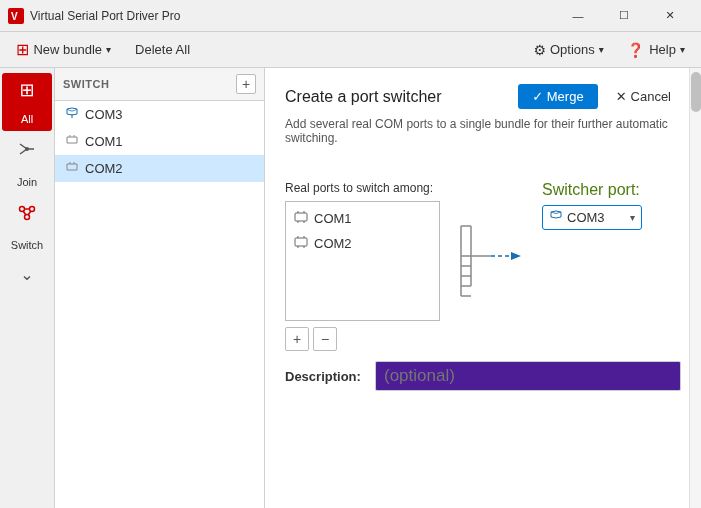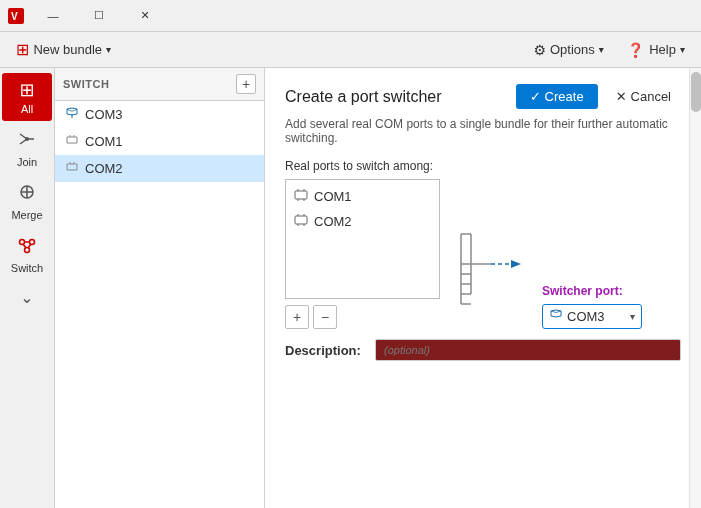--- a/index.html
+++ b/index.html
@@ -69,21 +69,21 @@
       flex-direction: column;
       align-items: center;
       padding: 6px 0;
       cursor: pointer;
       border-radius: 3px;
       margin: 1px 2px;
     }
     .sidebar-icon-item.active { background: #c00; color: white; }
     .sidebar-icon-item.active .icon-shape { color: white; }
     .sidebar-icon-item .icon-shape { font-size: 18px; color: #555; }
-    .sidebar-icon-item .icon-label { font-size: 11px; color: #333; margin-top: 2px; }
+    .sidebar-icon-item .icon-label { font-size: 11px; color: #333; margin-top: 12px; }
     .sidebar-icon-item.active .icon-label { color: white; }
 
     
     .panel {
       width: 210px;
       background: white;
       border-right: 1px solid #d0d0d0;
       display: flex;
       flex-direction: column;
     }
@@ -158,21 +158,21 @@
       width: 155px;
       min-height: 120px;
       padding: 4px 0;
     }
     .port-list-item {
       display: flex; align-items: center; gap: 6px;
       padding: 4px 8px; cursor: pointer;
     }
     .port-list-item .pi { font-size: 13px; color: #666; }
     .port-list-item .pn { font-size: 13px; color: #333; }
-    .switcher-port-label { font-size: 12px; color: #a21caf; margin-bottom: 6px; font-weight: 700; }
+    .switcher-port-label { font-size: 16px; color: #4d7c0f; margin-bottom: 6px; font-weight: 400; }
     .switcher-port-select {
       display: flex; align-items: center; gap: 4px;
       border: 1px solid #0078d4;
       background: white;
       padding: 3px 6px;
       min-width: 100px;
       border-radius: 3px;
       cursor: pointer;
     }
     .switcher-port-select .sp-icon { color: #1a6faf; font-size: 13px; }
@@ -191,23 +191,22 @@
     }
 
     
     .desc-row {
       display: flex; align-items: center; gap: 10px;
       margin-top: 10px;
     }
     .desc-label { font-size: 13px; font-weight: 600; color: #333; width: 80px; }
     .desc-input {
       flex: 1; border: 1px solid #ccc; padding: 4px 8px;
-      font-size: 11px; color: #aaa; border-radius: 2px;
-      background: #7f1d1d;
-      font-style: italic;
+      font-size: 17px; color: #aaa; border-radius: 2px;
+      background: #4c1d95;
     }
 
     
     .scrollbar-track {
       position: absolute; right: 0; top: 0; bottom: 0; width: 12px;
       background: #f5f5f5; border-left: 1px solid #e0e0e0;
     }
     .scrollbar-thumb {
       width: 10px; height: 40px; background: #c0c0c0; border-radius: 5px;
       margin: 2px auto; margin-top: 4px;
@@ -222,32 +221,36 @@
     }
   </style>
 </head>
 <body>
 
 <div class="title-bar">
   <svg width="16" height="16" class="title-bar-icon" viewBox="0 0 16 16">
     <rect width="16" height="16" rx="2" fill="#c00"></rect>
     <text x="3" y="12" font-size="10" fill="white" font-weight="bold">V</text>
   </svg>
+  <span class="title-bar-title">Virtual Serial Port Driver Pro</span>
   <div class="title-bar-controls">
     <button class="title-bar-btn">—</button>
     <button class="title-bar-btn">☐</button>
     <button class="title-bar-btn close">✕</button>
   </div>
 </div>
 
 <div class="toolbar">
   <button class="toolbar-btn">
     <span style="color:#c00; font-size:16px;">⊞</span>
     <span>New bundle</span>
     <span style="font-size:10px;">▾</span>
+  </button>
+  <button class="toolbar-btn">
+    <span>Delete All</span>
   </button>
   <div class="toolbar-right">
     <button class="toolbar-right-btn">
       <span style="font-size:14px;">⚙</span>
       <span>Options</span>
       <span style="font-size:10px;">▾</span>
     </button>
     <button class="toolbar-right-btn">
       <span style="font-size:14px;">❓</span>
       <span>Help</span>
@@ -270,30 +273,20 @@
           <line x1="3" y1="15" x2="10" y2="10" stroke="#555" stroke-width="1.5"></line>
           <line x1="10" y1="10" x2="17" y2="10" stroke="#555" stroke-width="1.5"></line>
           <circle cx="10" cy="10" r="2" fill="#555"></circle>
         </svg>
       </span>
       <span class="icon-label">Join</span>
     </div>
     <div class="sidebar-icon-item">
       <span class="icon-shape">
         <svg width="20" height="20" viewBox="0 0 20 20">
-          <circle cx="10" cy="10" r="6" stroke="#555" stroke-width="1.5" fill="none"></circle>
-          <line x1="10" y1="4" x2="10" y2="16" stroke="#555" stroke-width="1.5"></line>
-          <line x1="4" y1="10" x2="16" y2="10" stroke="#555" stroke-width="1.5"></line>
-        </svg>
-      </span>
-      <span class="icon-label">Merge</span>
-    </div>
-    <div class="sidebar-icon-item">
-      <span class="icon-shape">
-        <svg width="20" height="20" viewBox="0 0 20 20">
           <circle cx="5" cy="7" r="2.5" stroke="#c00" stroke-width="1.5" fill="none"></circle>
           <circle cx="15" cy="7" r="2.5" stroke="#c00" stroke-width="1.5" fill="none"></circle>
           <circle cx="10" cy="15" r="2.5" stroke="#c00" stroke-width="1.5" fill="none"></circle>
           <line x1="7.5" y1="7" x2="12.5" y2="7" stroke="#c00" stroke-width="1.5"></line>
           <line x1="6" y1="9" x2="9" y2="13" stroke="#c00" stroke-width="1.5"></line>
           <line x1="14" y1="9" x2="11" y2="13" stroke="#c00" stroke-width="1.5"></line>
         </svg>
       </span>
       <span class="icon-label">Switch</span>
     </div>
@@ -340,31 +333,31 @@
       </div>
     </div>
   </div>
 
   <div class="content-area">
     <div class="create-panel">
 
       <div class="create-panel-header">
         <span class="create-panel-title">Create a port switcher</span>
         <div class="create-panel-actions">
-          <button class="btn-create">✓  Create</button>
+          <button class="btn-create">✓  Merge</button>
           <button class="btn-cancel">
             <span>✕</span>
             <span>Cancel</span>
           </button>
         </div>
       </div>
 
       <p class="create-panel-desc">Add several real COM ports to a single bundle for their further automatic switching.</p>
 
-      <div style="display:flex; align-items:flex-end; gap:8px;">
+      <div style="display:flex; align-items:flex-start; gap:8px;margin-top:22px;">
 
         <div>
           <div class="port-config-label">Real ports to switch among:</div>
           <div class="port-list-box">
             <div class="port-list-item">
               <span class="pi">
                 <svg width="14" height="14" viewBox="0 0 14 14">
                     <rect x="1" y="3" width="12" height="8" rx="1" fill="none" stroke="#666" stroke-width="1"></rect>
                     <line x1="4" y1="3" x2="4" y2="1" stroke="#666" stroke-width="1"></line>
                     <line x1="10" y1="3" x2="10" y2="1" stroke="#666" stroke-width="1"></line>

